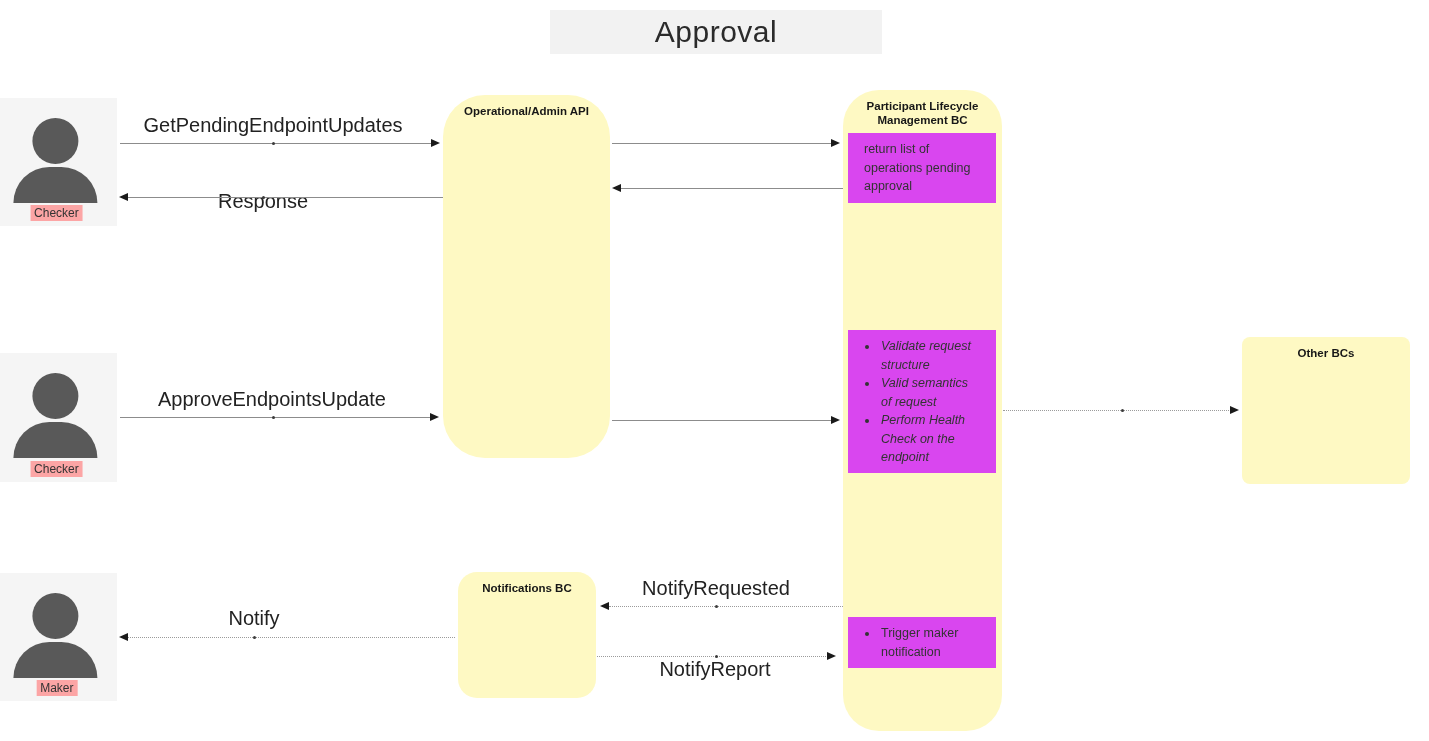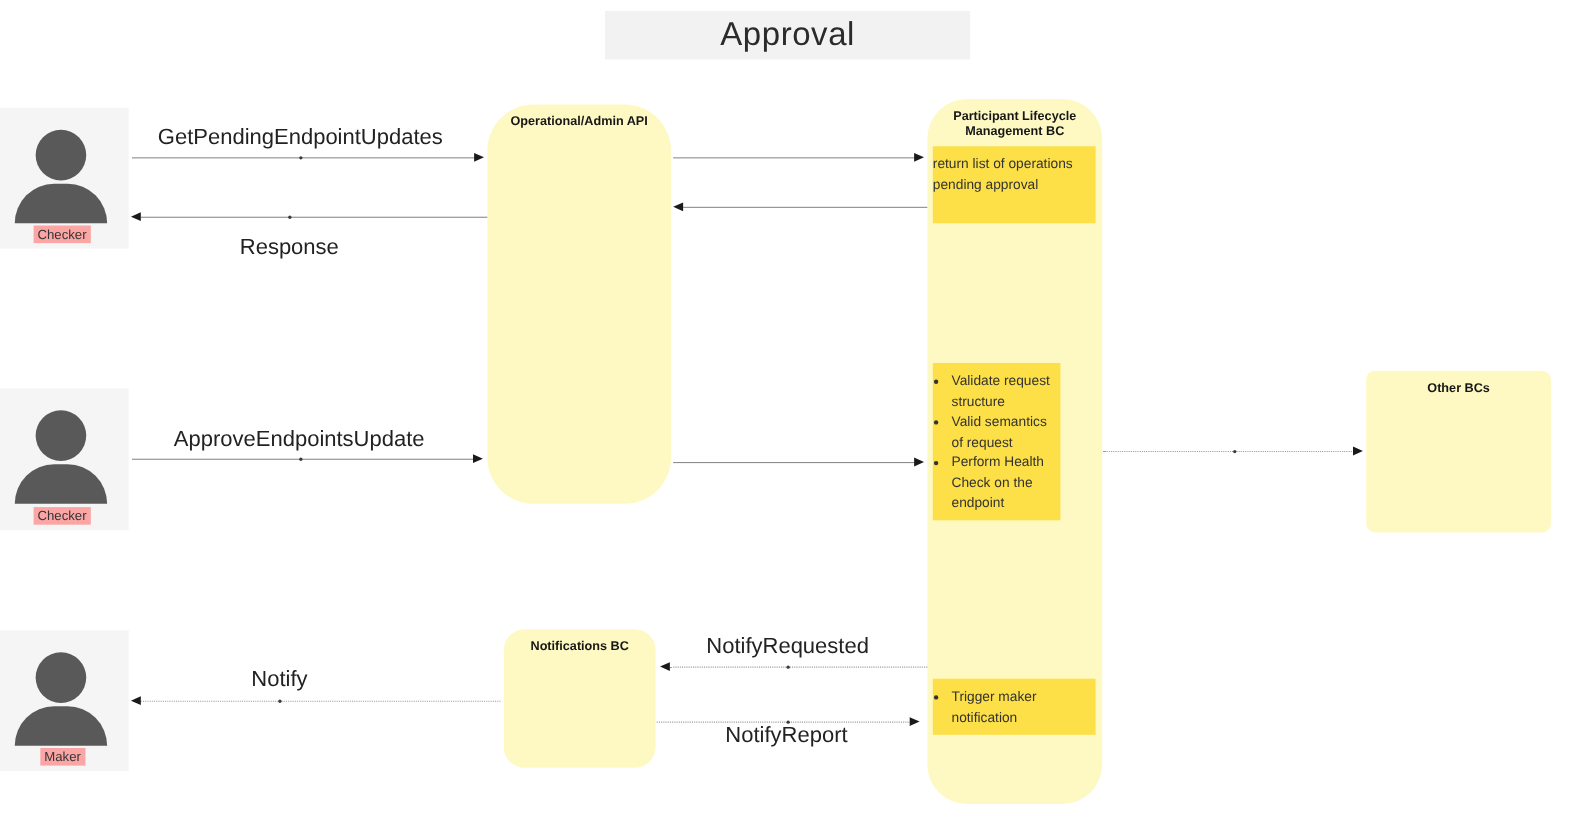--- a/index.html
+++ b/index.html
@@ -56,25 +56,25 @@
     font-weight: bold;
     font-size: 11.5px;
     line-height: 14px;
     color: #171717;
     padding: 9px 10px 0 10px;
   }
 
   
   .note {
     position: absolute;
-    background: #fde047;
+    background: #d946ef;
     color: #333;
     font-size: 12.5px;
     line-height: 18.5px;
-    padding: 7px 0;
+    padding: 7px 16px;
     box-sizing: border-box;
   }
   .note ul { margin: 0; padding-left: 15px; }
   .note li { padding-left: 2px; }
 
   
   .line {
     position: absolute; height: 0;
     border-top: 1px solid #8c8c8c;
   }
@@ -136,21 +136,21 @@
   <div class="ybox" style="left:458px; top:572px; width:138px; height:126px; border-radius:19px;">
     <div class="btitle">Notifications BC</div>
   </div>
 
   <div class="ybox" style="left:1242px; top:337px; width:168px; height:147px; border-radius:8px;">
     <div class="btitle">Other BCs</div>
   </div>
 
   <div class="note" style="left:848px; top:133px; width:148px; height:70px;">return list of operations pending approval</div>
 
-  <div class="note" style="left:848px; top:330px; width:116px; height:143px;">
+  <div class="note" style="left:848px; top:330px; width:148px; height:143px;font-style:italic;">
     <ul>
       <li>Validate request structure</li>
       <li>Valid semantics of request</li>
       <li>Perform Health Check on the endpoint</li>
     </ul>
   </div>
 
   <div class="note" style="left:848px; top:617px; width:148px; height:51px;">
     <ul>
       <li>Trigger maker notification</li>
@@ -161,21 +161,21 @@
   <div class="line" style="left:120px; top:143px; width:312px;"></div>
   <div class="ah r" style="left:431px; top:139px;"></div>
   <div class="wdot" style="left:272px; top:142px;"></div>
 
   <div class="line" style="left:612px; top:143px; width:220px;"></div>
   <div class="ah r" style="left:831px; top:139px;"></div>
 
   <div class="line" style="left:621px; top:188px; width:222px;"></div>
   <div class="ah l" style="left:612px; top:184px;"></div>
 
-  <div class="msg center" style="left:263px; top:214px;">Response</div>
+  <div class="msg center" style="left:263px; top:190px;">Response</div>
   <div class="line" style="left:128px; top:197px; width:315px;"></div>
   <div class="ah l" style="left:119px; top:193px;"></div>
   <div class="wdot" style="left:262px; top:196px;"></div>
 
   <div class="msg center" style="left:272px; top:388px;">ApproveEndpointsUpdate</div>
   <div class="line" style="left:120px; top:417px; width:311px;"></div>
   <div class="ah r" style="left:430px; top:413px;"></div>
   <div class="wdot" style="left:272px; top:416px;"></div>
 
   <div class="line" style="left:612px; top:420px; width:220px;"></div>

